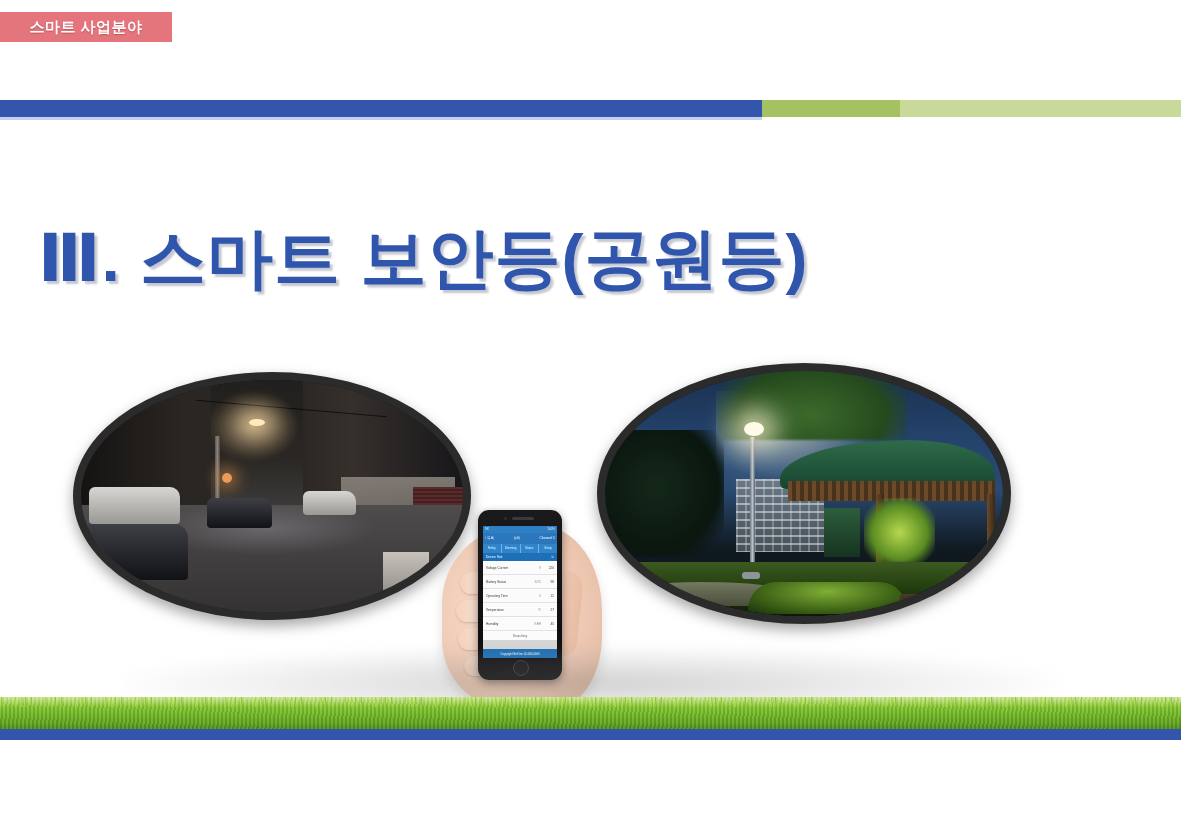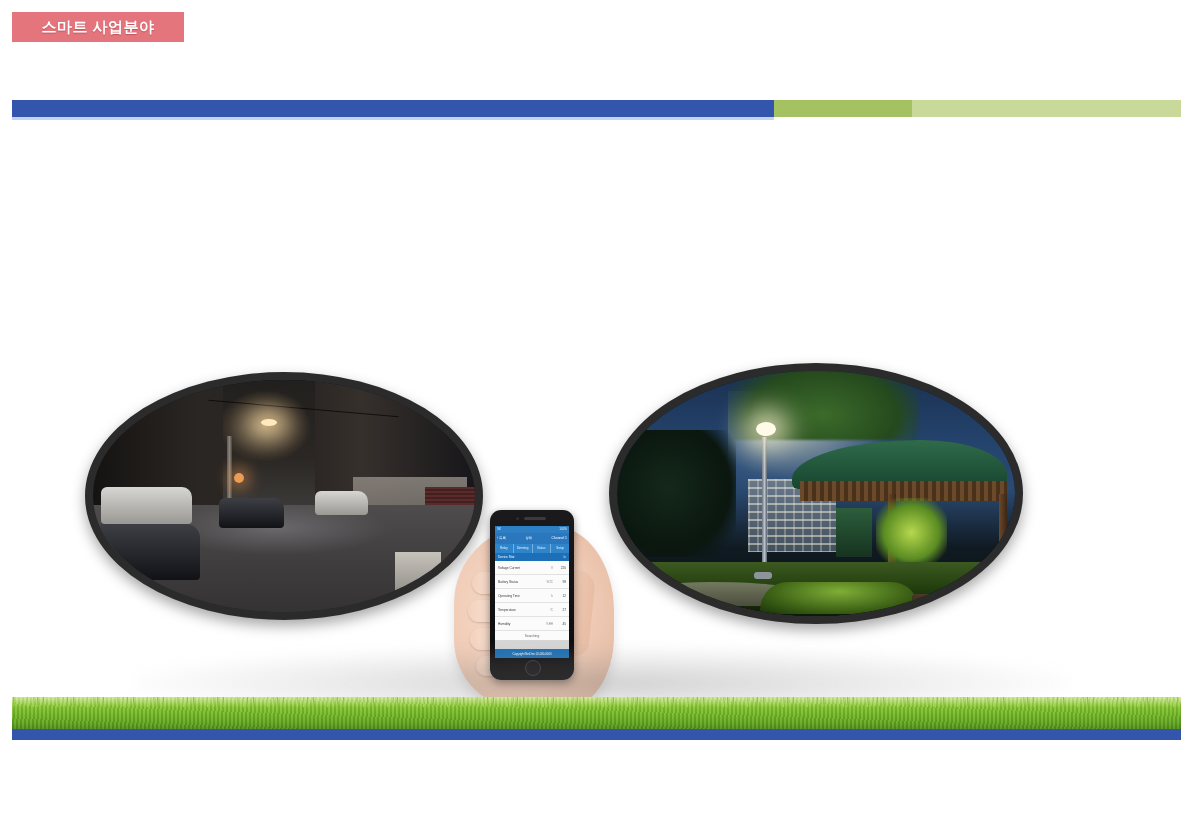--- a/index.html
+++ b/index.html
@@ -13,21 +13,20 @@
     height: 815px;
     position: relative;
     overflow: hidden;
     font-family: "Liberation Sans", "DejaVu Sans", sans-serif;
   }
 
   .slide {
     position: absolute;
     inset: 0;
     background: #ffffff;
-    margin-left: 12px;
   }
 
   
   .category-tab {
     position: absolute;
     left: 0;
     top: 12px;
     width: 172px;
     height: 30px;
     background: #e4757d;
@@ -405,20 +404,21 @@
     <span class="label">스마트 사업분야</span>
   </div>
 
   <div class="header-bar">
     <div class="header-seg-blue"></div>
     <div class="header-seg-olive"></div>
     <div class="header-seg-light"></div>
   </div>
   <div class="header-underline"></div>
 
+  <div class="slide-title">Ⅲ. 스마트 보안등(공원등)</div>
 
   <div class="oval oval-left">
     <div class="oval-inner">
       <div class="alley">
         <div class="alley-bldg-l"></div>
         <div class="alley-bldg-r"></div>
         <div class="alley-bldg-r2"></div>
         <div class="alley-garage"></div>
         <div class="alley-wire"></div>
         <div class="alley-pole"></div>

